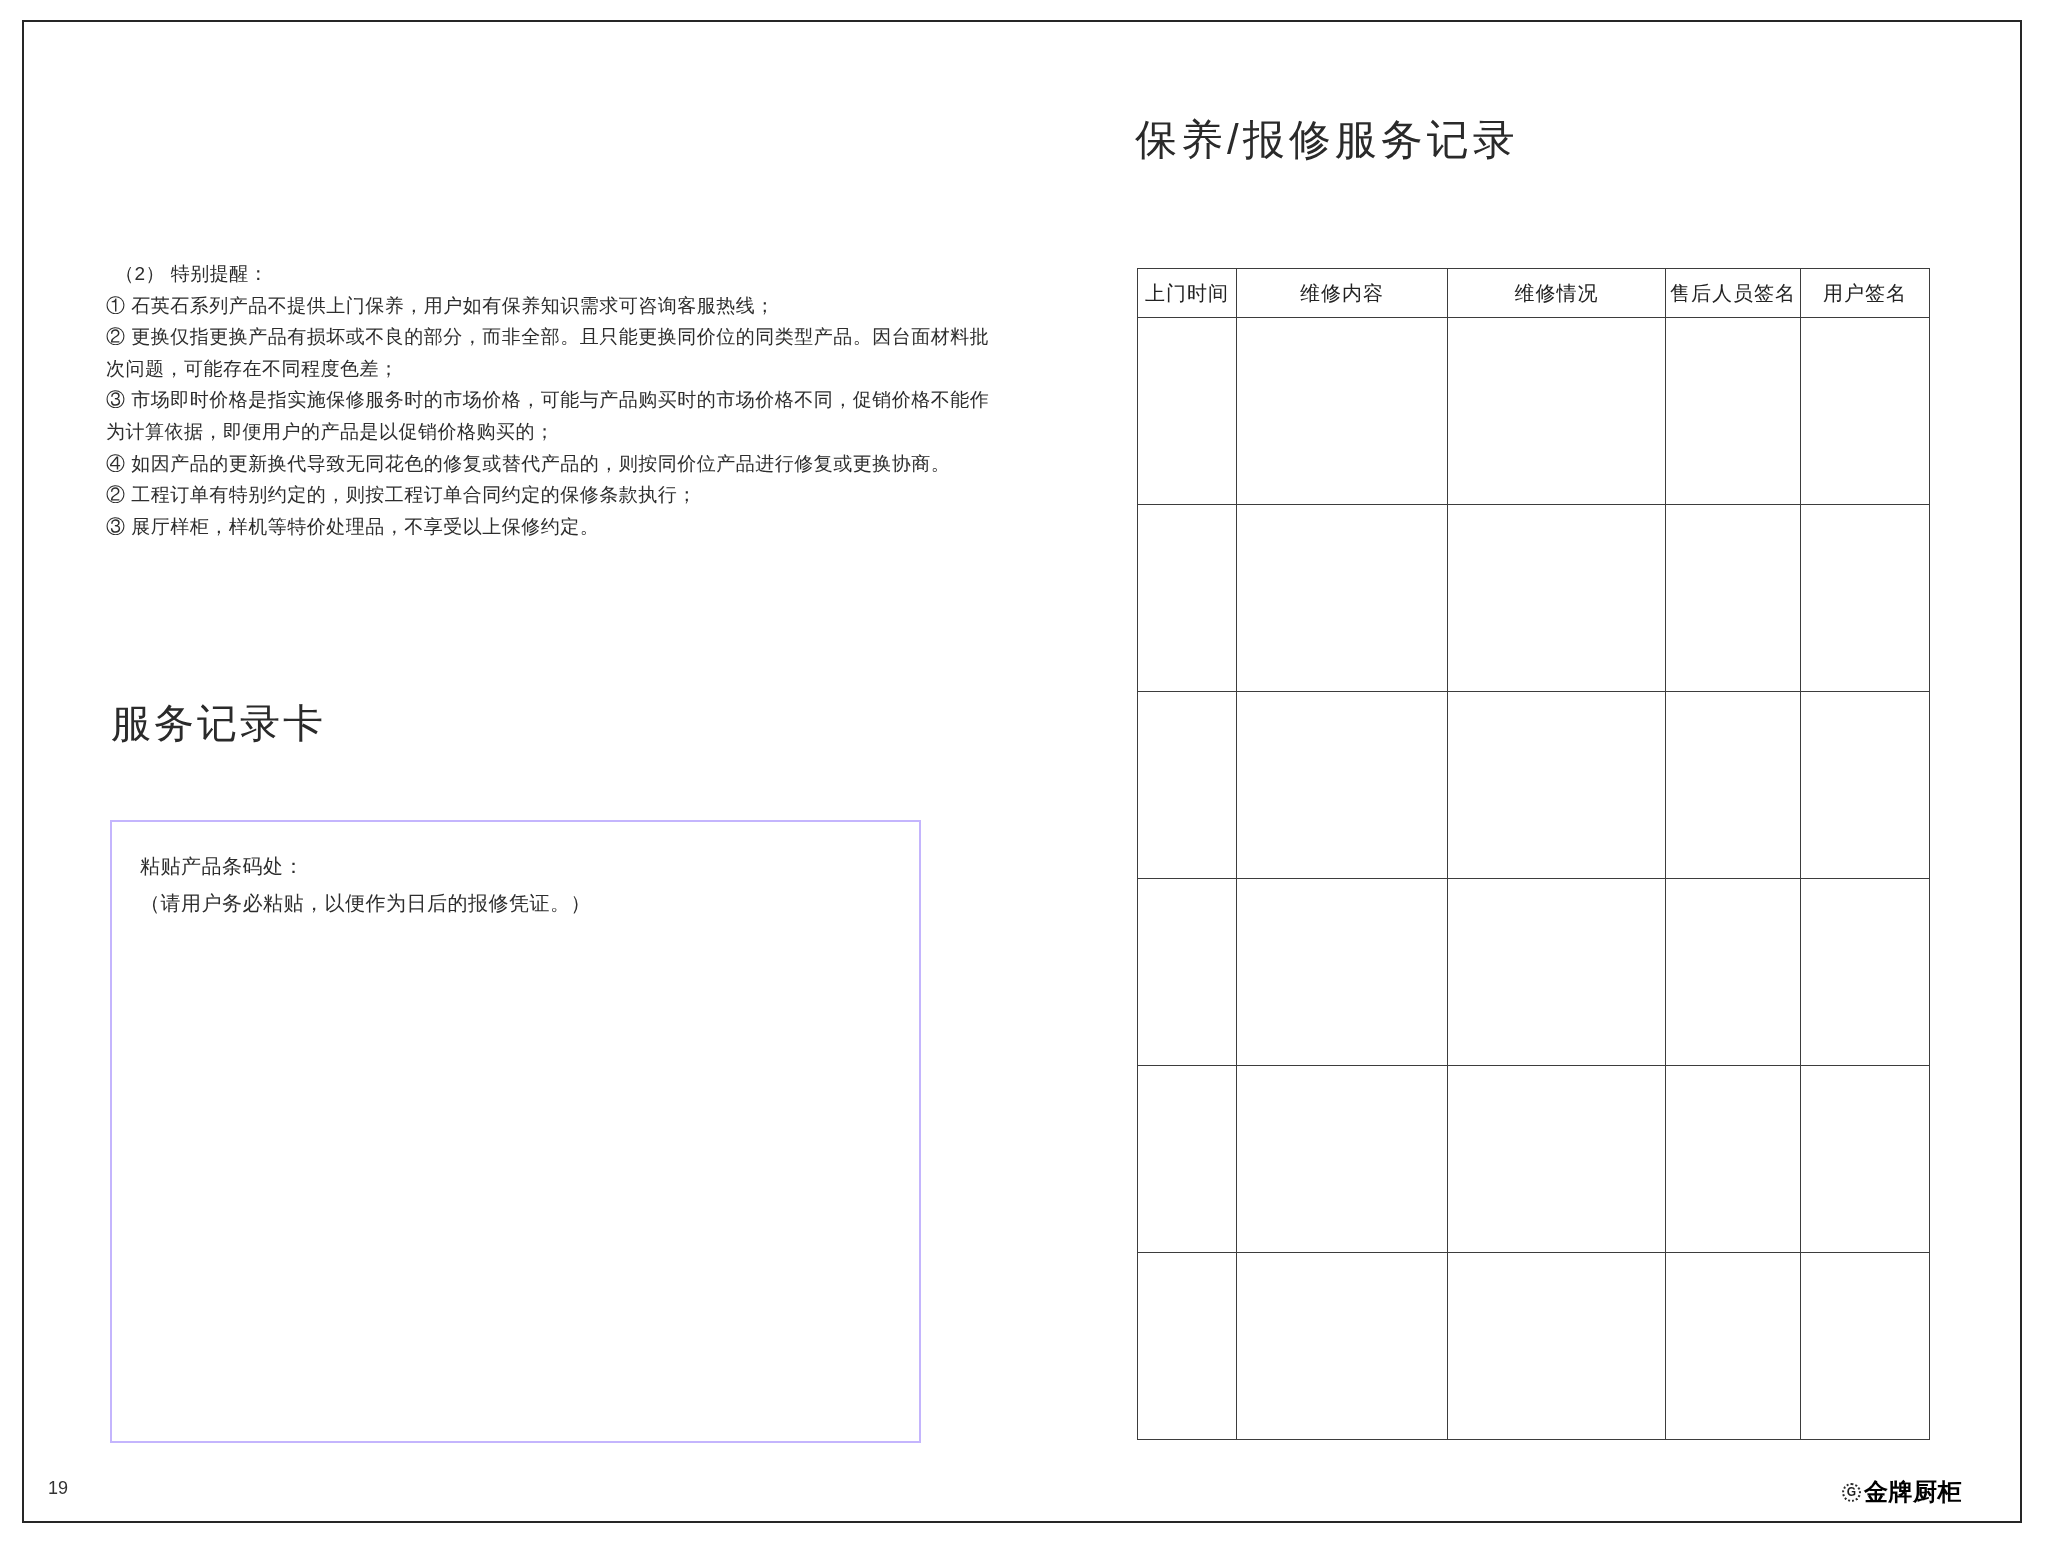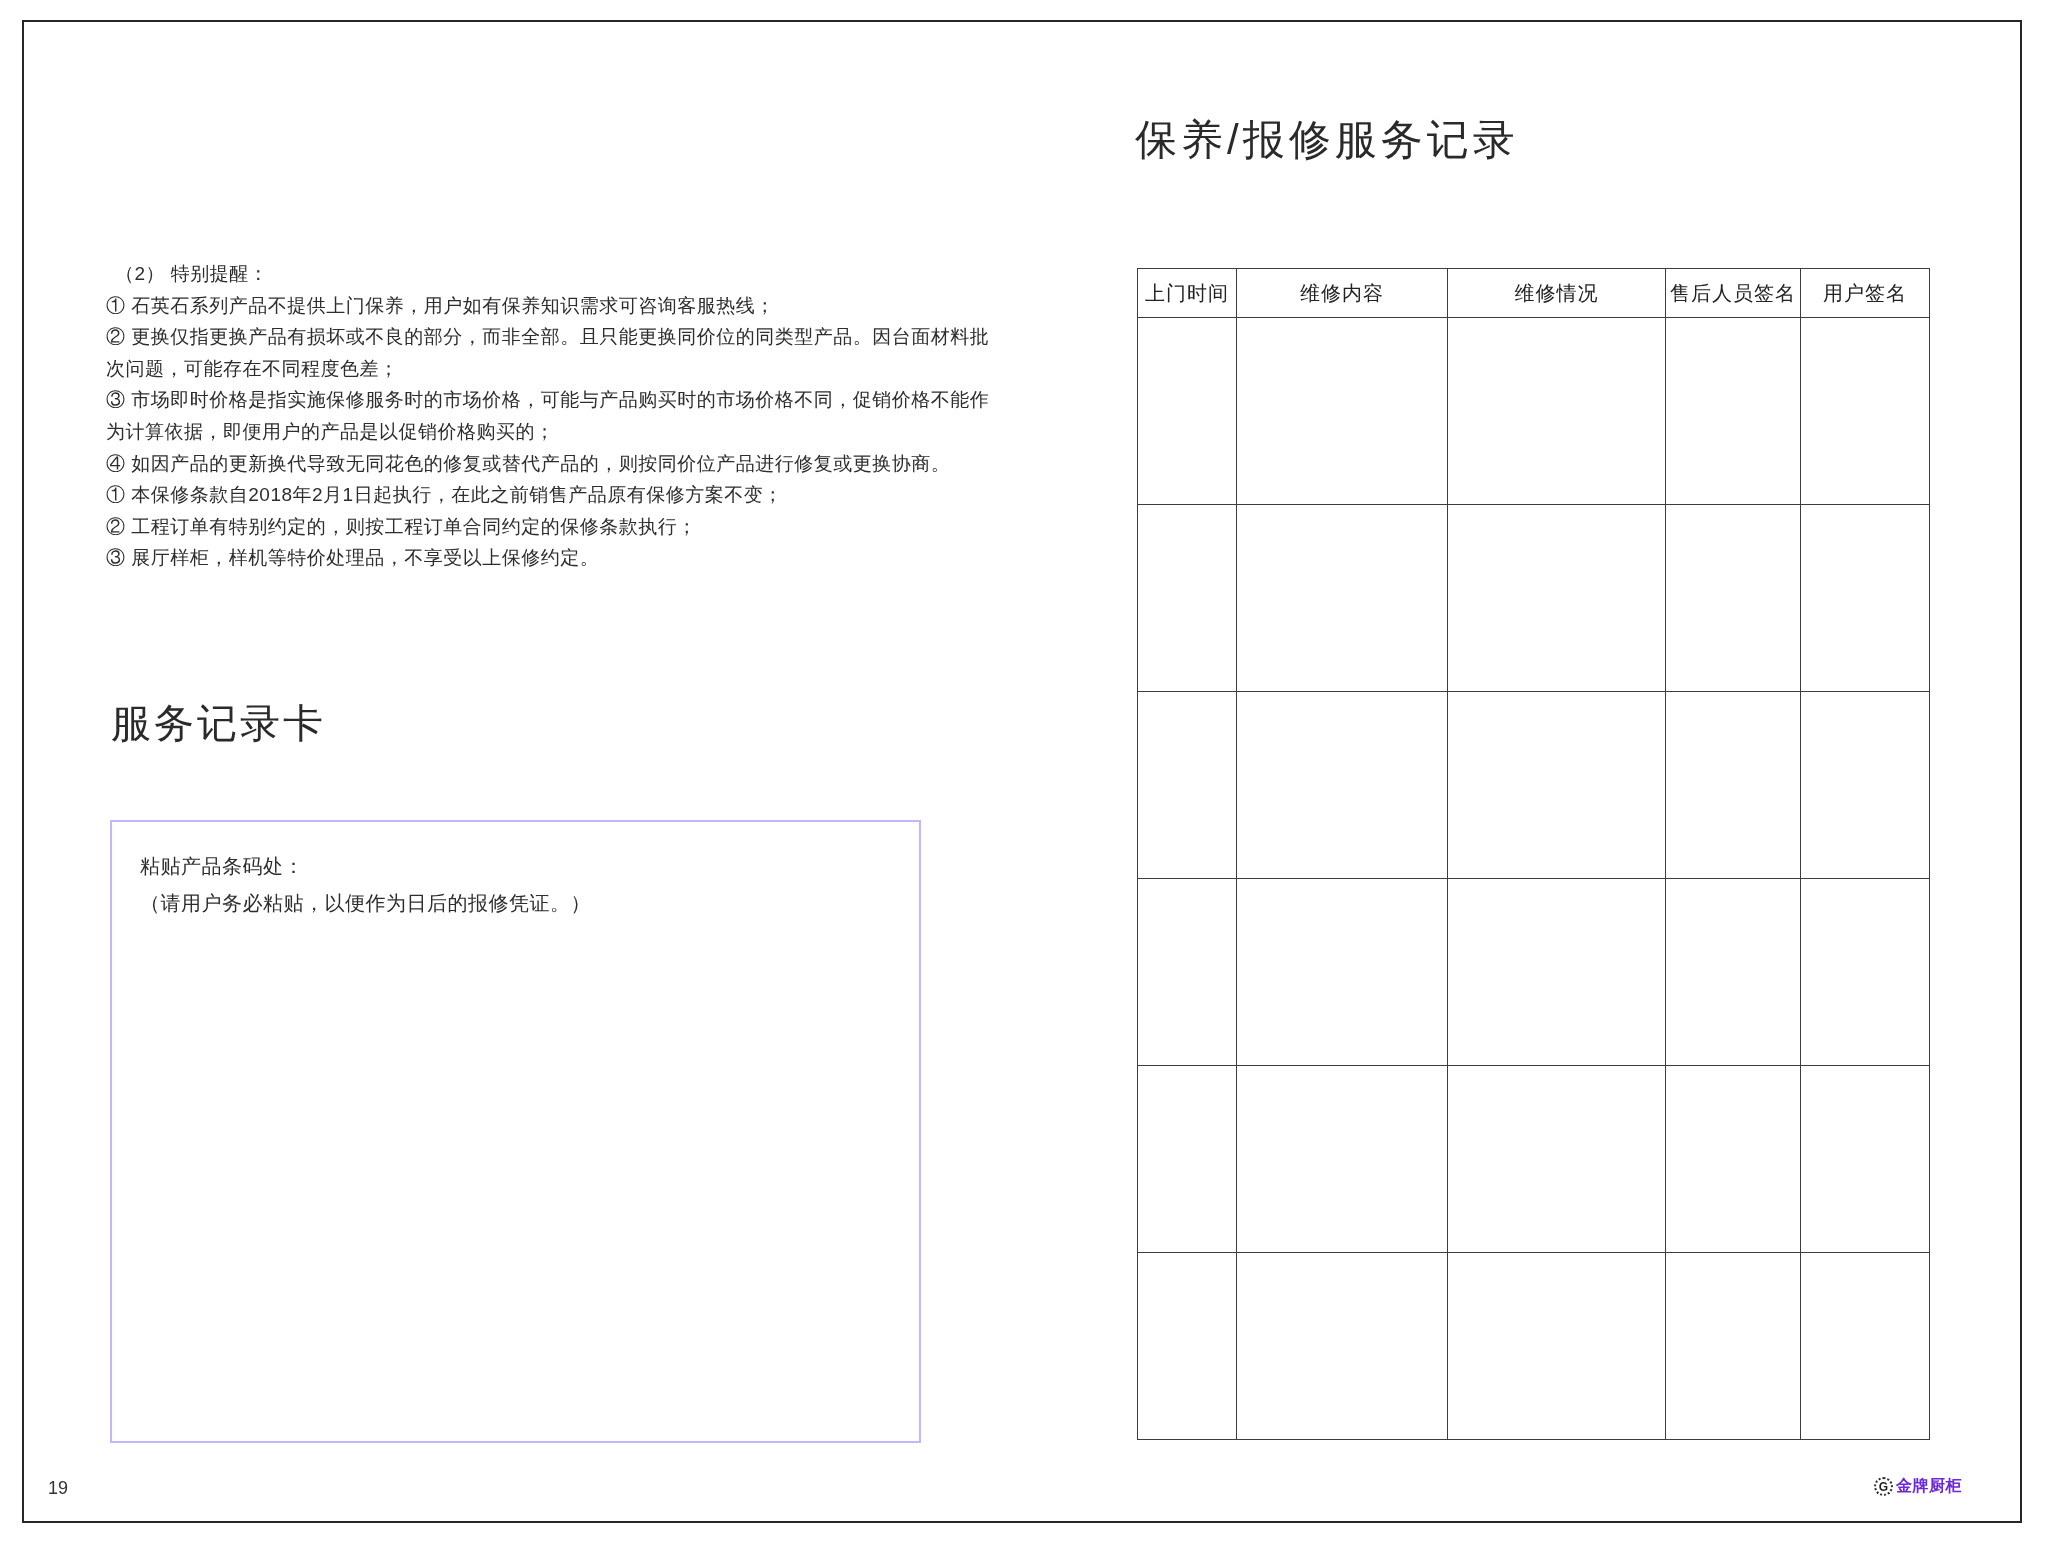--- a/index.html
+++ b/index.html
@@ -131,41 +131,40 @@
     border-radius: 50%;
     box-sizing: border-box;
     display: flex;
     align-items: center;
     justify-content: center;
     font-size: 12px;
     font-weight: bold;
     color: #1e1e1e;
   }
   .logo-text {
-    font-size: 16px;
+    font-size: 24px;
     font-weight: bold;
     letter-spacing: 0.5px;
-    color: #6d28d9;
+    color: #000000;
     white-space: nowrap;
   }
 </style>
 </head>
 <body>
 
 <div class="page-border"></div>
 
 <section class="notes">
   <div class="note-line indent">（2） 特别提醒：</div>
   <div class="note-line">① 石英石系列产品不提供上门保养，用户如有保养知识需求可咨询客服热线；</div>
   <div class="note-line">② 更换仅指更换产品有损坏或不良的部分，而非全部。且只能更换同价位的同类型产品。因台面材料批</div>
   <div class="note-line">次问题，可能存在不同程度色差；</div>
   <div class="note-line">③ 市场即时价格是指实施保修服务时的市场价格，可能与产品购买时的市场价格不同，促销价格不能作</div>
   <div class="note-line">为计算依据，即便用户的产品是以促销价格购买的；</div>
   <div class="note-line">④ 如因产品的更新换代导致无同花色的修复或替代产品的，则按同价位产品进行修复或更换协商。</div>
-  <div class="note-line">① 本保修条款自2018年2月1日起执行，在此之前销售产品原有保修方案不变；</div>
   <div class="note-line">② 工程订单有特别约定的，则按工程订单合同约定的保修条款执行；</div>
   <div class="note-line">③ 展厅样柜，样机等特价处理品，不享受以上保修约定。</div>
 </section>
 
 <h2 class="card-title">服务记录卡</h2>
 
 <div class="barcode-box">
   <div class="barcode-line l1">粘贴产品条码处：</div>
   <div class="barcode-line l2">（请用户务必粘贴，以便作为日后的报修凭证。）</div>
 </div>

